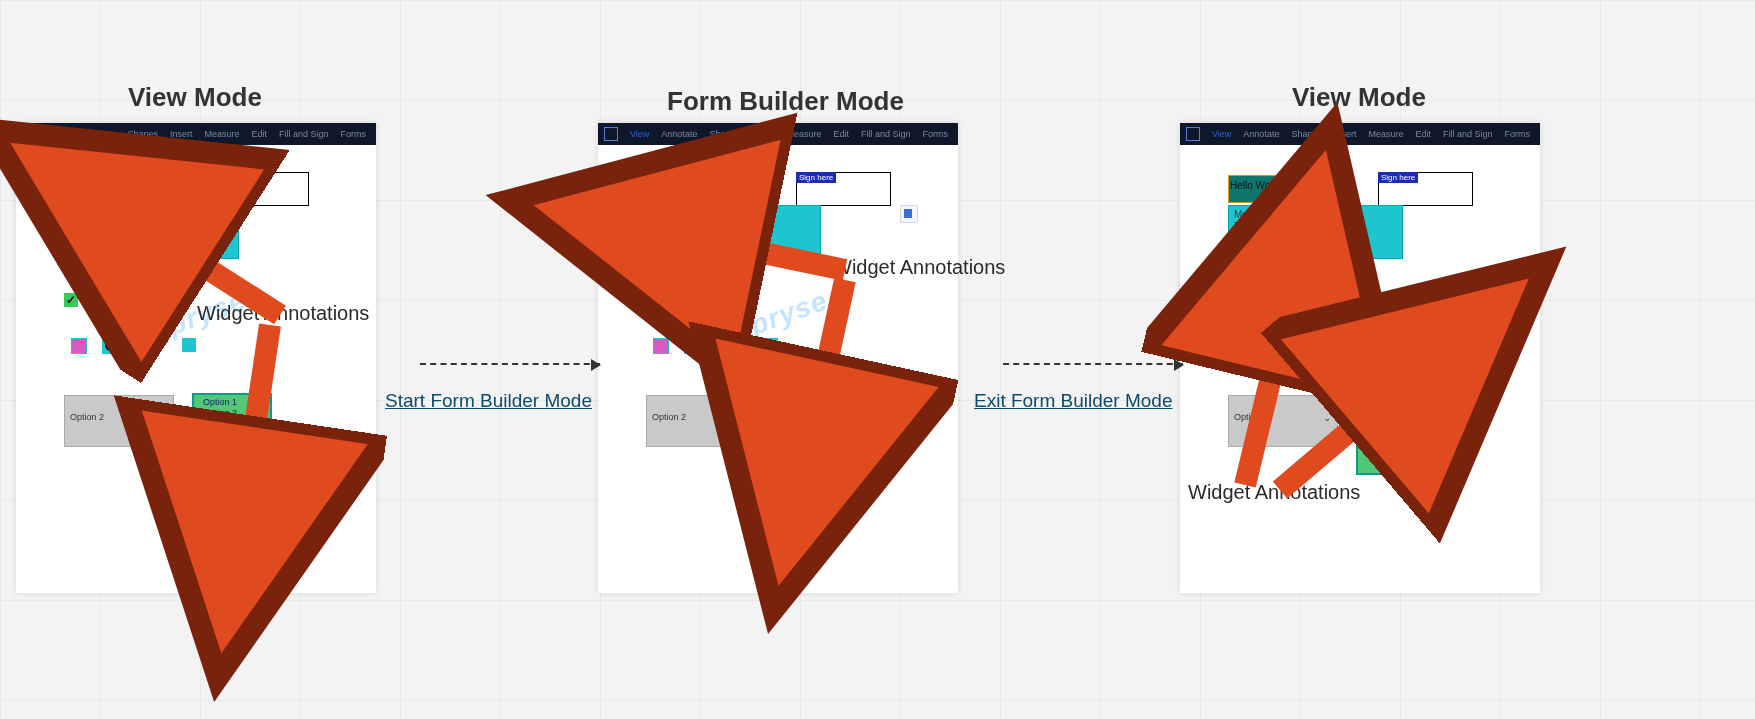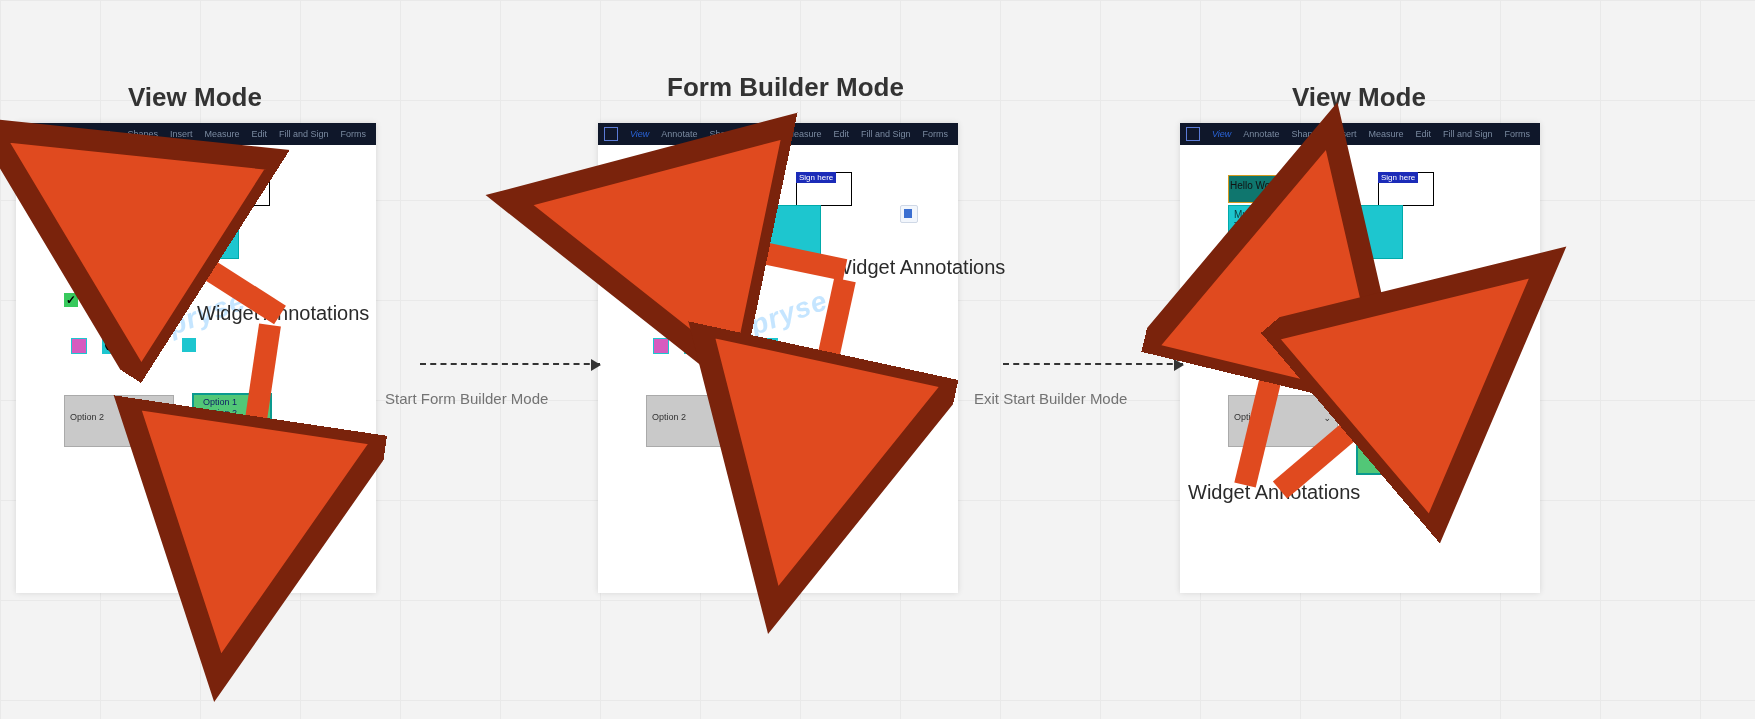--- a/index.html
+++ b/index.html
@@ -14,53 +14,53 @@
   .panel-title{position:absolute;font-size:26px;color:#333;font-weight:700;}
   .app{
     position:absolute;width:360px;height:470px;background:#fff;
     box-shadow:0 0 6px rgba(0,0,0,.12);
   }
   .toolbar{
     height:22px;background:#0f172a;display:flex;align-items:center;
     font-size:9px;color:#7a8aa0;gap:12px;padding:0 6px;
   }
   .toolbar .crop{width:12px;height:12px;border:1px solid #5b7bd6;position:relative;}
-  .toolbar span.active{color:#2a63d6;font-style:italic;}
+  .toolbar span.active{color:#2a63d6;}
   .doc{position:relative;width:100%;height:calc(100% - 22px);}
   .yellow-box{position:absolute;left:48px;top:30px;width:110px;height:28px;background:#0f766e;border:1px solid #d39a1f;font-size:10px;color:#111;padding:4px 1px;box-sizing:border-box;}
-  .sign-box{position:absolute;left:198px;top:27px;width:54px;height:32px;background:#fff;border:1px solid #000;}
+  .sign-box{position:absolute;left:198px;top:27px;width:54px;height:32px;background:#fff;border:1px solid #000;padding-left:39px;}
   .sign-tag{position:absolute;left:-1px;top:-1px;background:#1b2bb8;color:#fff;font-size:8px;padding:1px 3px;}
   .teal-box{position:absolute;left:48px;top:60px;width:175px;height:54px;background:#1dc6cf;border:1px solid #0aa;font-size:10px;color:#063a3d;padding:3px 5px;box-sizing:border-box;line-height:12px;}
   .check{position:absolute;left:48px;top:148px;width:14px;height:14px;background:#38c95d;color:#000;font-size:12px;line-height:14px;text-align:center;font-weight:bold;}
   .pink-sq{position:absolute;left:55px;top:193px;width:14px;height:14px;background:#d65bbf;border:1px solid #1dc6cf;}
   .black-dot{position:absolute;left:86px;top:191px;width:18px;height:18px;background:#1dc6cf;}
   .black-dot::after{content:"";position:absolute;left:3px;top:3px;width:12px;height:12px;border-radius:50%;background:#000;}
   .cyan-sq{position:absolute;left:166px;top:193px;width:14px;height:14px;background:#1dc6cf;}
   .gray-select{position:absolute;left:48px;top:250px;width:108px;height:50px;background:#c9c9c9;border:1px solid #aaa;}
   .gray-select .sel{position:absolute;left:5px;top:16px;font-size:9px;color:#333;}
   .gray-select .caret{position:absolute;right:6px;top:17px;font-size:9px;color:#333;}
   .green-list{position:absolute;left:176px;top:248px;width:80px;height:82px;background:#52c777;border:2px solid #0a9a8f;font-size:9px;color:#0b3;padding:2px 3px;box-sizing:border-box;}
   .green-list div{color:#126;line-height:11px;margin-left:6px;}
   .green-list .sel{background:#bdbdbd;margin:16px -3px;padding:0 3px;color:#126;}
   .watermark{position:absolute;left:135px;top:155px;font-size:28px;color:#bfe3ff;transform:rotate(-20deg);font-style:italic;font-weight:bold;letter-spacing:1px;opacity:.9;pointer-events:none;}
   .fb-icon{position:absolute;left:302px;top:60px;width:16px;height:16px;border:1px solid #cfd8e6;border-radius:2px;background:#f2f6fc;}
   .fb-icon::after{content:"";position:absolute;left:3px;top:3px;width:8px;height:9px;background:#3b6fd1;}
   .arrow-lbl{position:absolute;font-size:20px;color:#2a2a2a;}
-  .trans-lbl{position:absolute;font-size:15px;color:#737373;}
+  .trans-lbl{position:absolute;font-size:19px;color:#0c4a6e;text-decoration:underline;}
   
   .dash{position:absolute;top:363px;height:0;border-top:2px dashed #333;}
   .dash .head{position:absolute;right:-1px;top:-6px;width:0;height:0;border-left:10px solid #333;border-top:6px solid transparent;border-bottom:6px solid transparent;}
   
   svg.arrow{position:absolute;overflow:visible;pointer-events:none;}
 </style>
 </head>
 <body>
 
 <div class="panel-title" style="left:128px;top:82px;">View Mode</div>
-<div class="panel-title" style="left:667px;top:72px;">Form Builder Mode</div>
+<div class="panel-title" style="left:667px;top:86px;">Form Builder Mode</div>
 <div class="panel-title" style="left:1292px;top:82px;">View Mode</div>
 
 <div class="app" style="left:16px;top:123px;">
   <div class="toolbar">
     <div class="crop"></div>
     <span class="active">View</span>
     <span>Annotate</span>
     <span>Shapes</span>
     <span>Insert</span>
     <span>Measure</span>
@@ -166,21 +166,21 @@
 <div class="arrow-lbl" style="left:833px;top:256px;">Widget Annotations</div>
 <div class="arrow-lbl" style="left:1188px;top:481px;">Widget Annotations</div>
 
 <div class="dash" style="left:420px;width:180px;">
     <div class="head"></div>
   </div>
 <div class="trans-lbl" style="left:385px;top:390px;">Start Form Builder Mode</div>
 <div class="dash" style="left:1003px;width:180px;">
     <div class="head"></div>
   </div>
-<div class="trans-lbl" style="left:974px;top:390px;">Exit Start Builder Mode</div>
+<div class="trans-lbl" style="left:974px;top:390px;">Exit Form Builder Mode</div>
 
 <svg class="arrow" style="left:150px;top:230px;width:150px;height:100px;">
   <defs>
       <marker id="ah1" markerWidth="14" markerHeight="14" refX="2" refY="6" orient="auto">
         <polygon points="0,0 12,6 0,12" fill="#e04a1f" stroke="#7a230c"></polygon>
       </marker>
     </defs>
   <line x1="130" y1="85" x2="25" y2="18" stroke="#e04a1f" stroke-width="22" marker-end="url(#ah1)"></line>
 </svg>
 

